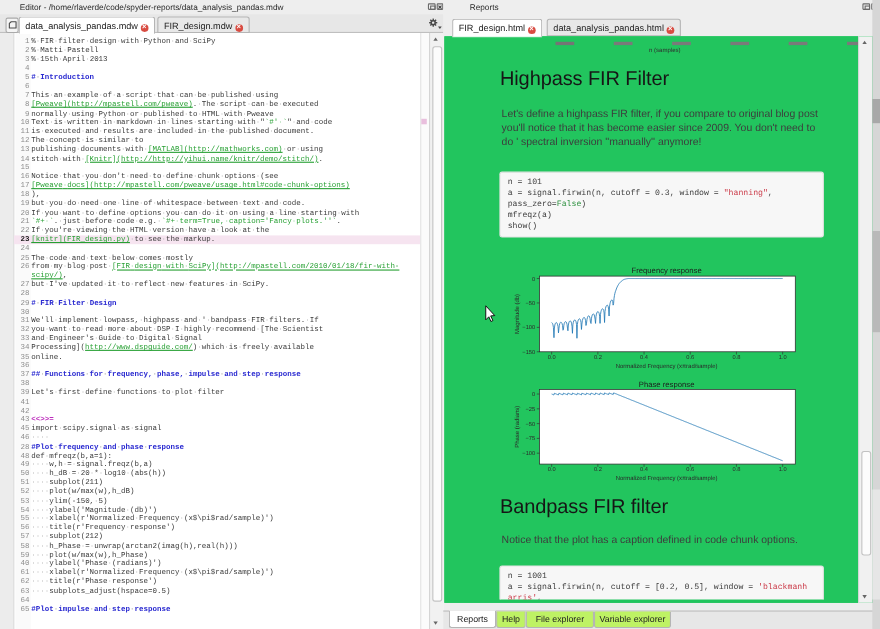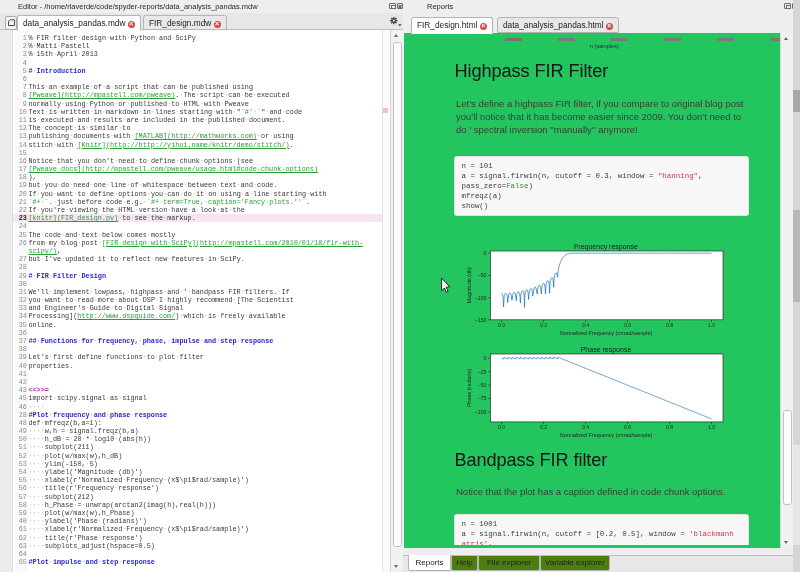--- a/index.html
+++ b/index.html
@@ -45,21 +45,21 @@
 #rc .para{position:absolute;font-size:9.5px;line-height:13px;color:#3d3d3d;white-space:nowrap}
 #rc pre{position:absolute;left:47px;width:295px;background:#f7f7f7;border:1px solid #e3e3e3;border-radius:2.5px;padding:5.2px 8px 5.2px 6.5px;font-family:"Liberation Mono",monospace;font-size:7.45px;line-height:9.95px;color:#3c3c3c}
 #rc pre b{font-weight:normal;color:#cb3b49}
 #rc pre em{font-style:normal;color:#2e9140}
 #figs{position:absolute;left:0;top:0}
 #rsb{left:780px;top:33px;width:13px;height:515px}
 
 #bbar{position:absolute;left:403px;top:555px;width:397px;height:17px;background:#e7e7e7;border-top:1px solid #bdbdbd}
 .btab{position:absolute;top:0;height:15px;border:1px solid #b5b5b5;border-top:none;border-radius:0 0 2.5px 2.5px;font-size:8px;color:#222;line-height:13px;text-align:center}
 .btact{background:#fff;margin-top:-1px;height:16px;line-height:15px;z-index:2}
-.btin{background:#4d7c0f}
+.btin{background:#bef264}
 #strip{position:absolute;left:793px;top:0;width:7px;height:572px;background:#d6d6d6}
 .tfr,.tfr:before{position:absolute;background:#757575}
 .tfr{left:98px;top:2.4px;width:17px;height:2.2px;box-shadow:53px 0 #7a7a7a,106px 0 #7a7a7a,159px 0 #7a7a7a,212px 0 #7a7a7a,265px 0 #7a7a7a}
 </style></head>
 <body>
 <div id="root">
   <div class="ttl" id="etitle">Editor - /home/rlaverde/code/spyder-reports/data_analysis_pandas.mdw</div>
   <div class="wic" style="left:389px"></div>
   <div class="wic wx" style="left:396.5px"></div>
   <div id="etabbar"></div>
@@ -118,21 +118,20 @@
         <div class="row "><span class="n">30</span></div>
         <div class="row "><span class="n">31</span>We'll<i>·</i>implement<i>·</i>lowpass,<i>·</i>highpass<i>·</i>and<i>·</i>'<i>·</i>bandpass<i>·</i>FIR<i>·</i>filters.<i>·</i>If</div>
         <div class="row "><span class="n">32</span>you<i>·</i>want<i>·</i>to<i>·</i>read<i>·</i>more<i>·</i>about<i>·</i>DSP<i>·</i>I<i>·</i>highly<i>·</i>recommend<i>·</i>[The<i>·</i>Scientist</div>
         <div class="row "><span class="n">33</span>and<i>·</i>Engineer's<i>·</i>Guide<i>·</i>to<i>·</i>Digital<i>·</i>Signal</div>
         <div class="row "><span class="n">34</span>Processing](<span class="L">http://www.dspguide.com/</span>)<i>·</i>which<i>·</i>is<i>·</i>freely<i>·</i>available</div>
         <div class="row "><span class="n">35</span>online.</div>
         <div class="row "><span class="n">36</span></div>
         <div class="row "><span class="n">37</span><span class="H">##<i>·</i>Functions<i>·</i>for<i>·</i>frequency,<i>·</i>phase,<i>·</i>impulse<i>·</i>and<i>·</i>step<i>·</i>response</span></div>
         <div class="row "><span class="n">38</span></div>
         <div class="row "><span class="n">39</span>Let's<i>·</i>first<i>·</i>define<i>·</i>functions<i>·</i>to<i>·</i>plot<i>·</i>filter</div>
-        <div class="row "><span class="n">40</span>properties.</div>
         <div class="row "><span class="n">41</span></div>
         <div class="row "><span class="n">42</span></div>
         <div class="row "><span class="n">43</span><span class="M">&lt;&lt;&gt;&gt;=</span></div>
         <div class="row "><span class="n">45</span>import<i>·</i>scipy.signal<i>·</i>as<i>·</i>signal</div>
         <div class="row "><span class="n">46</span><i>·</i><i>·</i><i>·</i><i>·</i></div>
         <div class="row "><span class="n">28</span><span class="H">#Plot<i>·</i>frequency<i>·</i>and<i>·</i>phase<i>·</i>response</span></div>
         <div class="row "><span class="n">48</span>def<i>·</i>mfreqz(b,a=1):</div>
         <div class="row "><span class="n">49</span><i>·</i><i>·</i><i>·</i><i>·</i>w,h<i>·</i>=<i>·</i>signal.freqz(b,a)</div>
         <div class="row "><span class="n">50</span><i>·</i><i>·</i><i>·</i><i>·</i>h_dB<i>·</i>=<i>·</i>20<i>·</i>*<i>·</i>log10<i>·</i>(abs(h))</div>
         <div class="row "><span class="n">51</span><i>·</i><i>·</i><i>·</i><i>·</i>subplot(211)</div>

